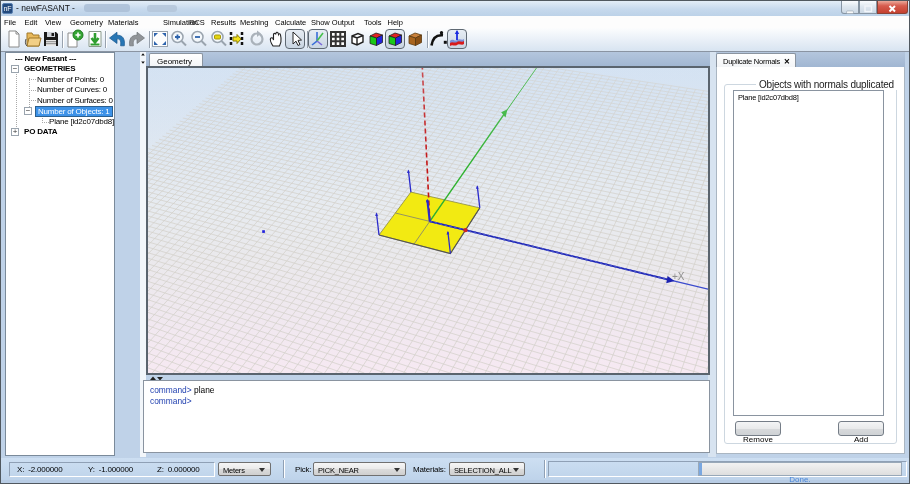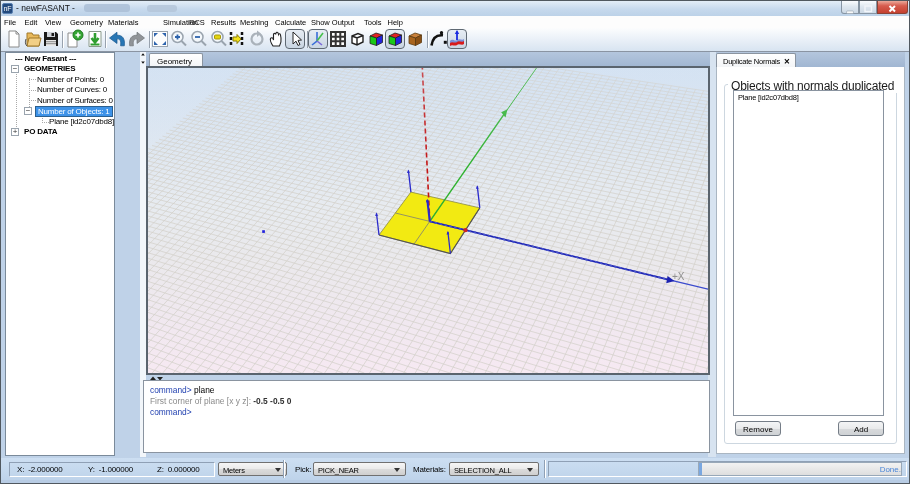--- a/index.html
+++ b/index.html
@@ -38,30 +38,30 @@
 #csplit-arrows{left:149px;top:376px;width:12px;height:4px;font-size:0}
 #console{left:143px;top:380px;width:567px;height:73px;background:#fff;border:1px solid #8a94a0;font-size:8.4px;line-height:10.8px;padding:4px 0 0 6px}
 #console .cmd{color:#1f3faf;font-weight:normal}
 #console .gry{color:#8b8b8b}
 #console .val{color:#333;font-weight:bold}
 
 #rtabstrip{left:716px;top:52px;width:189px;height:16px;background:linear-gradient(#b4c6dd,#9fb5d1)}
 #rtab{left:716px;top:53px;width:80px;height:15px;background:linear-gradient(#ffffff,#f2f4f6);border:1px solid #8a94a0;border-bottom:none;border-radius:2px 2px 0 0;font-size:7.5px;letter-spacing:-0.25px;padding:3px 0 0 6px}
 #rpanel{left:716px;top:67px;width:189px;height:387px;background:#fff;border:1px solid #aab6c2;border-top:none}
 #groupbox{left:724px;top:84px;width:173px;height:360px;border:1px solid #cdd7e0;border-radius:3px}
-#grouplabel{left:728px;top:79px;background:#fff;padding:0 3px;font-size:12px;letter-spacing:-0.2px;color:#1a1a1a}
+#grouplabel{left:756px;top:79px;background:#fff;padding:0 3px;font-size:10px;letter-spacing:-0.2px;color:#1a1a1a}
 #listbox{left:733px;top:90px;width:151px;height:326px;background:#fff;border:1px solid #8a94a0;font-size:7.5px;letter-spacing:-0.2px;padding:2px 0 0 4px}
-.w7btn{position:absolute;height:15px;border:1px solid #757d87;border-radius:3px;background:linear-gradient(#f4f5f6,#e9eaeb 50%,#d8dadc 50%,#cfd2d5);font-size:8px;text-align:center;padding-top:3px}
+.w7btn{position:absolute;height:15px;border:1px solid #757d87;border-radius:3px;background:linear-gradient(#f4f5f6,#e9eaeb 50%,#d8dadc 50%,#cfd2d5);font-size:8px;text-align:center;padding-top:13px}
 
 #status{left:1px;top:458px;width:908px;height:22px;background:linear-gradient(#cddff2,#bed3ea)}
 .sunken{position:absolute;border:1px solid;border-color:#8fa0b5 #fff #fff #8fa0b5}
 #status .lbl{position:absolute;font-size:8px;letter-spacing:-0.2px;color:#000;top:7px}
 .combo{position:absolute;top:4px;height:14px;border:1px solid #707070;border-radius:2px;background:linear-gradient(#f6f6f6,#eaeaea 50%,#dcdcdc 50%,#cfcfcf);font-size:7.5px;letter-spacing:-0.2px;padding:3px 0 0 4px}
 .combo:after{content:"";position:absolute;right:5px;top:5px;border:3px solid transparent;border-top:4px solid #333}
-#progress{left:698px;top:462px;width:204px;height:14px;border:1px solid #98a8b8;background:linear-gradient(#f2f2f2,#dedede);text-align:right;font-size:8px;color:#4a86d8;padding-top:2px;z-index:5}
+#progress{left:698px;top:462px;width:204px;height:14px;border:1px solid #98a8b8;background:linear-gradient(#f2f2f2,#dedede);text-align:center;font-size:8px;color:#4a86d8;padding-top:12px;z-index:5}
 #progress i{position:absolute;left:0;top:0;width:3px;height:12px;background:#7aa7e0}
 #botframe{left:1px;top:480px;width:908px;height:3px;background:#b8cce4}
 </style></head><body>
 <div class="abs" id="titlebar"></div>
 <div class="abs" id="title-ico">nF</div>
 <div class="abs" id="title-txt">- newFASANT -</div>
 <div class="abs" id="title-smudge"></div>
 <div class="abs" style="left:147px;top:5px;width:30px;height:7px;background:#b3c4d8;border-radius:3px;opacity:.8"></div>
 <div class="abs capbtn" id="btn-min"><svg width="16" height="12">
       <rect x="4.5" y="8" width="7" height="2.4" rx="1" fill="#fff" stroke="#8d9aa8" stroke-width="0.6"></rect>
@@ -262,40 +262,39 @@
       <polygon points="277.90000000000003,134.3 280.7,134.3 279.3,130.70000000000002" fill="#2a2acc"></polygon>
     </svg>
     <div style="position:absolute;left:0;top:0;width:560px;height:100px;background:linear-gradient(rgba(214,228,244,0.28),rgba(214,226,240,0))"></div>
   </div>
 <div class="abs" id="csplit-arrows"><svg width="14" height="5">
       <path d="M1 4 L7 4 L4 0.5 Z" fill="#222"></path>
       <path d="M8 1 L14 1 L11 4.5 Z" fill="#222"></path>
     </svg></div>
 <div class="abs" id="console">
     <div><span class="cmd">command&gt;</span> plane</div>
-    <div class="gry">First corner of plane [x y z]: <span class="val">-0.5 -0.5 0</span></div>
     <div class="cmd">command&gt;</div>
   </div>
 <div class="abs" id="rtabstrip"></div>
 <div class="abs" id="rtab">Duplicate Normals&nbsp;&nbsp;<span style="font-weight:bold">✕</span></div>
 <div class="abs" id="rpanel"></div>
 <div class="abs" id="groupbox"></div>
 <div class="abs" id="grouplabel">Objects with normals duplicated</div>
 <div class="abs" id="listbox">Plane [id2c07dbd8]</div>
 <div class="abs w7btn" style="left:735px;top:421px;width:46px">Remove</div>
 <div class="abs w7btn" style="left:838px;top:421px;width:46px">Add</div>
 <div class="abs" id="status">
     <div class="sunken" style="left:8px;top:4px;width:206px;height:15px"></div>
     <span class="lbl" style="left:16px">X:&nbsp; -2.000000</span>
     <span class="lbl" style="left:87px">Y:&nbsp; -1.000000</span>
     <span class="lbl" style="left:156px">Z:&nbsp; 0.000000</span>
-    <div class="combo" style="left:217px;width:69px">Meters</div>
+    <div class="combo" style="left:217px;width:53px">Meters</div>
     <div style="position:absolute;left:282px;top:2px;width:1px;height:18px;background:#8fa0b5;box-shadow:1px 0 0 #fff"></div>
     <span class="lbl" style="left:294px">Pick:</span>
     <div class="combo" style="left:312px;width:93px">PICK_NEAR</div>
     <span class="lbl" style="left:412px">Materials:</span>
-    <div class="combo" style="left:448px;width:90px">SELECTION_ALL</div>
+    <div class="combo" style="left:448px;width:76px">SELECTION_ALL</div>
     <div style="position:absolute;left:543px;top:2px;width:1px;height:18px;background:#8fa0b5;box-shadow:1px 0 0 #fff"></div>
     <div class="sunken" style="left:547px;top:3px;width:359px;height:16px"></div>
   </div>
 <div class="abs" id="progress"><i></i>Done.</div>
 <div class="abs" id="botframe"></div>
 <div class="abs" id="frame"></div>
 
 </body></html>

